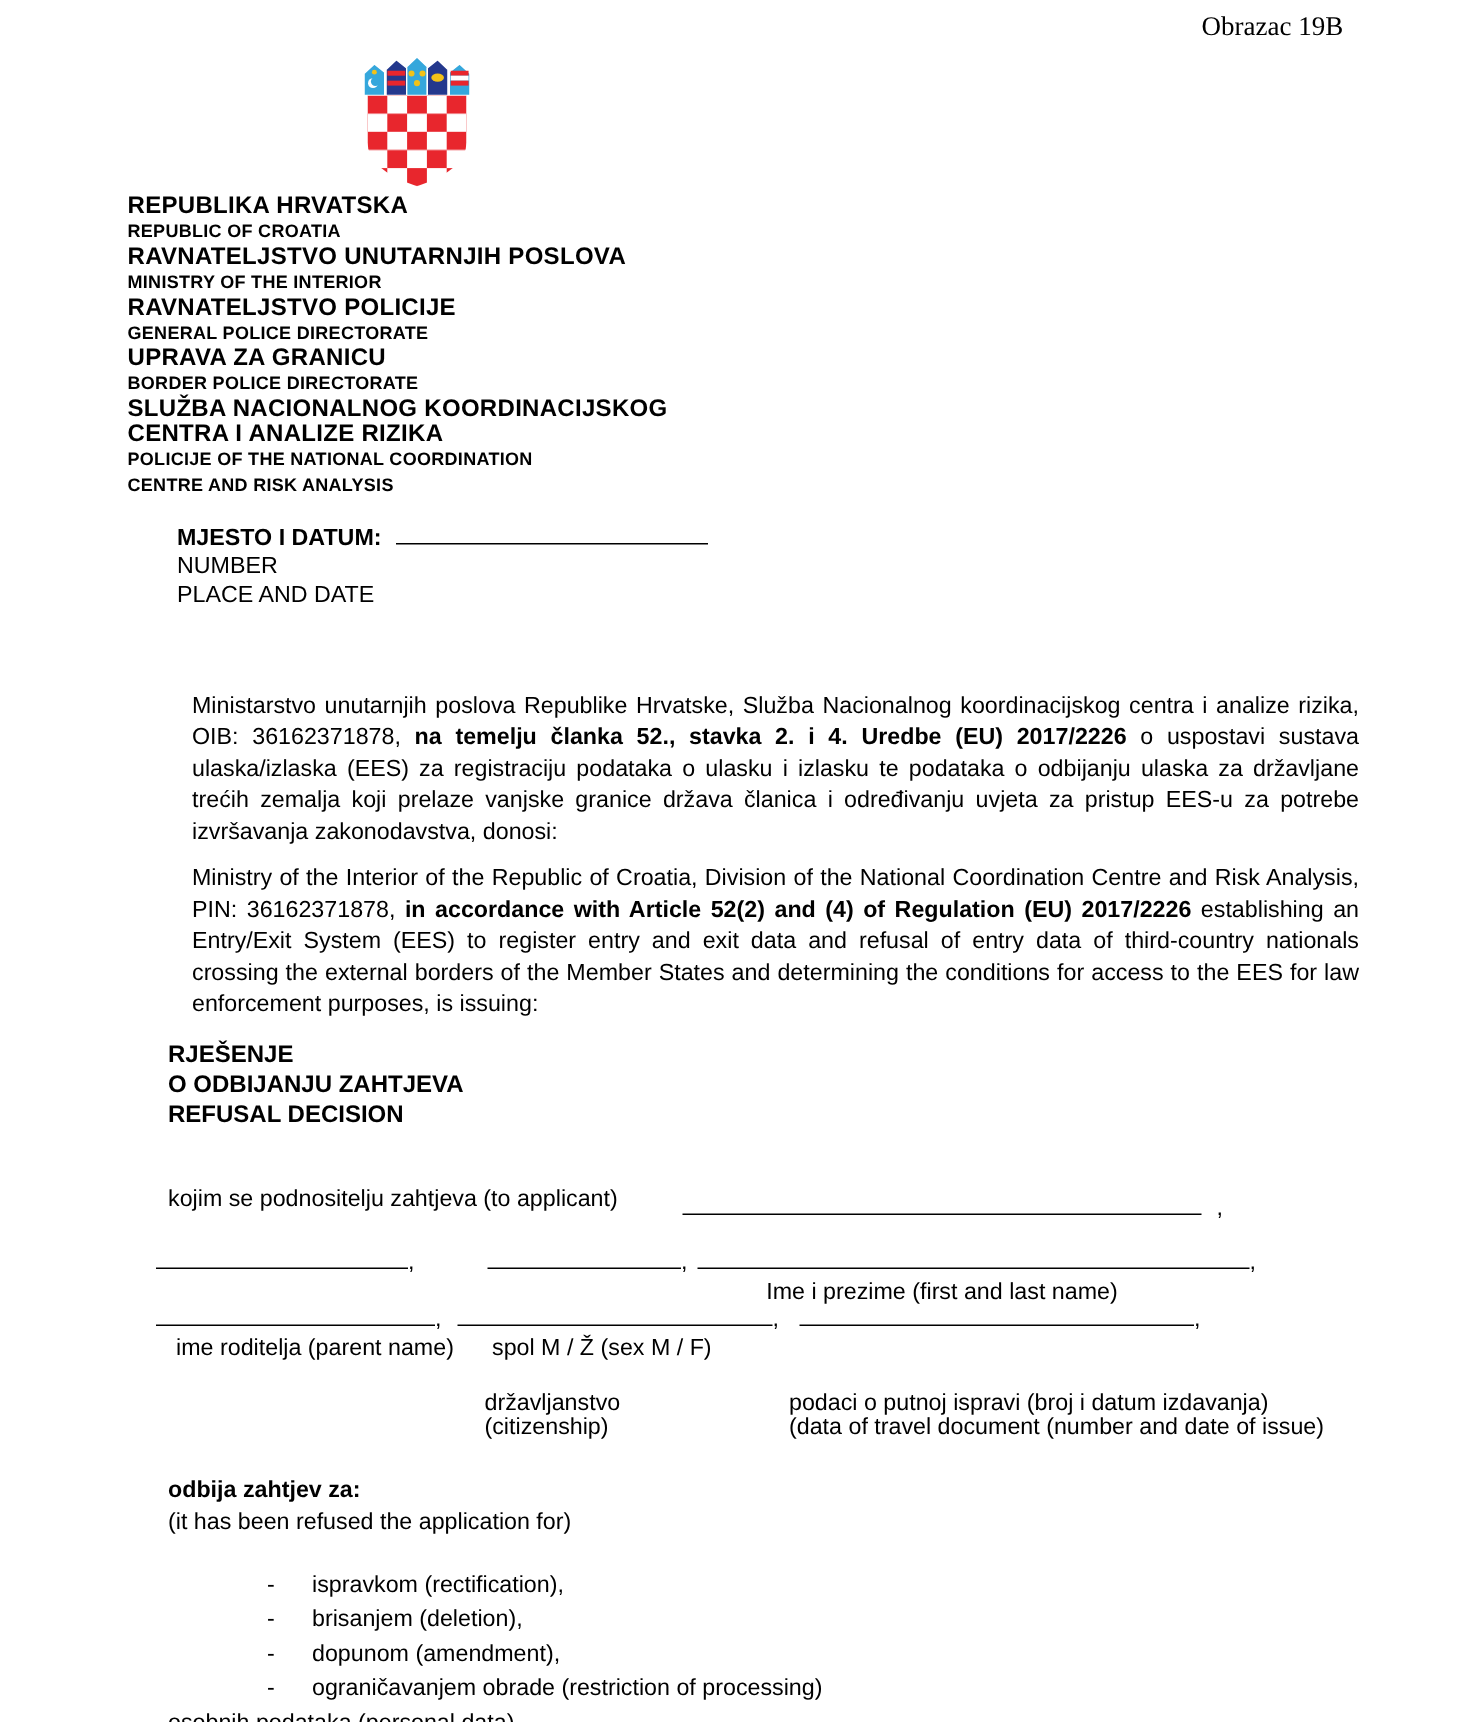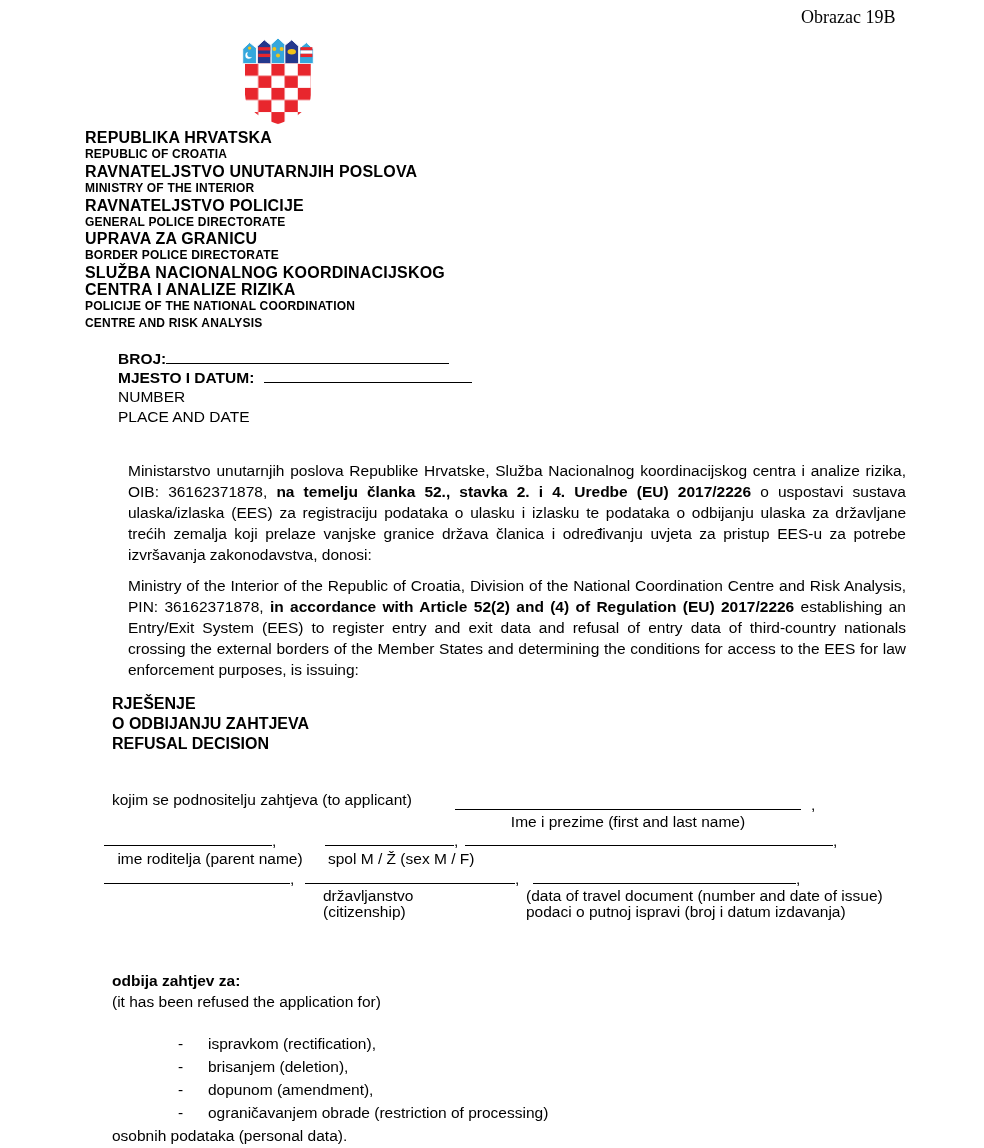--- a/index.html
+++ b/index.html
@@ -15,25 +15,25 @@
   .ref-row{height:19.2px;line-height:19.2px;white-space:nowrap;}
   .b{font-weight:bold;}
   .blank{display:inline-block;height:12px;border-bottom:1.5px solid #000;}
   .blank-broj{width:283px;}
   .blank-mjesto{width:208px;margin-left:10px;}
   .para{position:absolute;left:112px;width:778px;margin:16px;font-size:15.5px;line-height:21px;text-align:justify;}
   .title{position:absolute;left:112px;top:694px;width:778px;text-align:left;
          font-weight:bold;font-size:16px;line-height:20px;}
   .fline{position:absolute;font-size:15.5px;line-height:16px;white-space:nowrap;}
   .fld{position:absolute;font-size:15.5px;line-height:14px;white-space:nowrap;}
-  .flabel{position:absolute;font-size:15.5px;line-height:16px;white-space:nowrap;}
+  .flabel{position:absolute;font-size:15.5px;line-height:16px;white-space:nowrap;margin-top:40px;}
   .flabel.center{text-align:center;}
   .name-comma{margin-left:10px;}
   .refusal{position:absolute;left:112px;top:970px;width:778px;font-size:15.5px;}
-  .refusal-h{font-weight:bold;line-height:21px;}
+  .refusal-h{font-weight:bold;line-height:21px;margin-top:13px;}
   .refusal-s{line-height:21px;}
   .refusal-list{margin-top:20px;}
   .refusal-item{position:relative;line-height:23px;padding-left:96px;}
   .refusal-item .bullet{position:absolute;left:66px;top:0;}
   .refusal-close{line-height:23px;}
 </style>
 </head>
 <body>
 
 <div class="page">
@@ -79,23 +79,20 @@
     <div class="lh-large">UPRAVA ZA GRANICU</div>
     <div class="lh-small">BORDER POLICE DIRECTORATE</div>
     <div class="lh-large">SLUŽBA NACIONALNOG KOORDINACIJSKOG</div>
     <div class="lh-large">CENTRA I ANALIZE RIZIKA</div>
     <div class="lh-small">POLICIJE OF THE NATIONAL COORDINATION</div>
     <div class="lh-small">CENTRE AND RISK ANALYSIS</div>
   </div>
 
   <div class="reference">
     <div class="ref-row">
-      <span class="b">BROJ:</span><span class="blank blank-broj"></span>
-    </div>
-    <div class="ref-row">
       <span class="b">MJESTO I DATUM:</span><span class="blank blank-mjesto"></span>
     </div>
     <div class="ref-row">NUMBER</div>
     <div class="ref-row">PLACE AND DATE</div>
   </div>
 
   <p class="para" style="top:444px;"><span>Ministarstvo unutarnjih poslova Republike Hrvatske, Služba Nacionalnog koordinacijskog centra i analize rizika, OIB: 36162371878, </span><b>na temelju članka 52., stavka 2. i 4. Uredbe (EU) 2017/2226</b><span> o uspostavi sustava ulaska/izlaska (EES) za registraciju podataka o ulasku i izlasku te podataka o odbijanju ulaska za državljane trećih zemalja koji prelaze vanjske granice država članica i određivanju uvjeta za pristup EES-u za potrebe izvršavanja zakonodavstva, donosi:</span></p>
 
   <p class="para" style="top:559px;"><span>Ministry of the Interior of the Republic of Croatia, Division of the National Coordination Centre and Risk Analysis, PIN: 36162371878, </span><b>in accordance with Article 52(2) and (4) of Regulation (EU) 2017/2226</b><span> establishing an Entry/Exit System (EES) to register entry and exit data and refusal of entry data of third-country nationals crossing the external borders of the Member States and determining the conditions for access to the EES for law enforcement purposes, is issuing:</span></p>
 
@@ -116,22 +113,22 @@
   <div class="flabel" style="left:328px;top:851px;">spol M / Ž (sex M / F)</div>
 
   <div class="fld" style="left:104px;top:871px;"><span class="blank" style="width:186px;"></span><span>,</span></div>
   <div class="fld" style="left:305px;top:871px;"><span class="blank" style="width:210px;"></span><span>,</span></div>
   <div class="fld" style="left:533px;top:871px;"><span class="blank" style="width:263px;"></span><span>,</span></div>
   <div class="flabel" style="left:323px;top:888px;">
     <div>državljanstvo</div>
     <div>(citizenship)</div>
   </div>
   <div class="flabel" style="left:526px;top:888px;">
+    <div>podaci o putnoj ispravi (broj i datum izdavanja)</div>
     <div>(data of travel document (number and date of issue)</div>
-    <div>podaci o putnoj ispravi (broj i datum izdavanja)</div>
   </div>
 
   <div class="refusal">
     <div class="refusal-h">odbija zahtjev za:</div>
     <div class="refusal-s">(it has been refused the application for)</div>
     <div class="refusal-list">
       <div class="refusal-item"><span class="bullet">-</span><span>ispravkom (rectification),</span></div>
       <div class="refusal-item"><span class="bullet">-</span><span>brisanjem (deletion),</span></div>
       <div class="refusal-item"><span class="bullet">-</span><span>dopunom (amendment),</span></div>
       <div class="refusal-item"><span class="bullet">-</span><span>ograničavanjem obrade (restriction of processing)</span></div>

